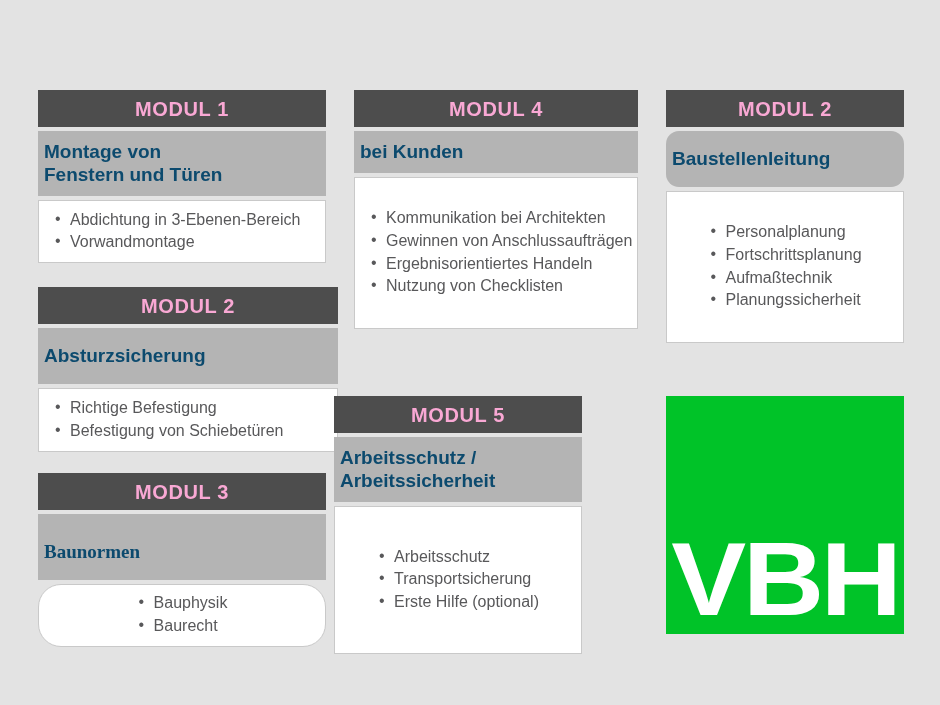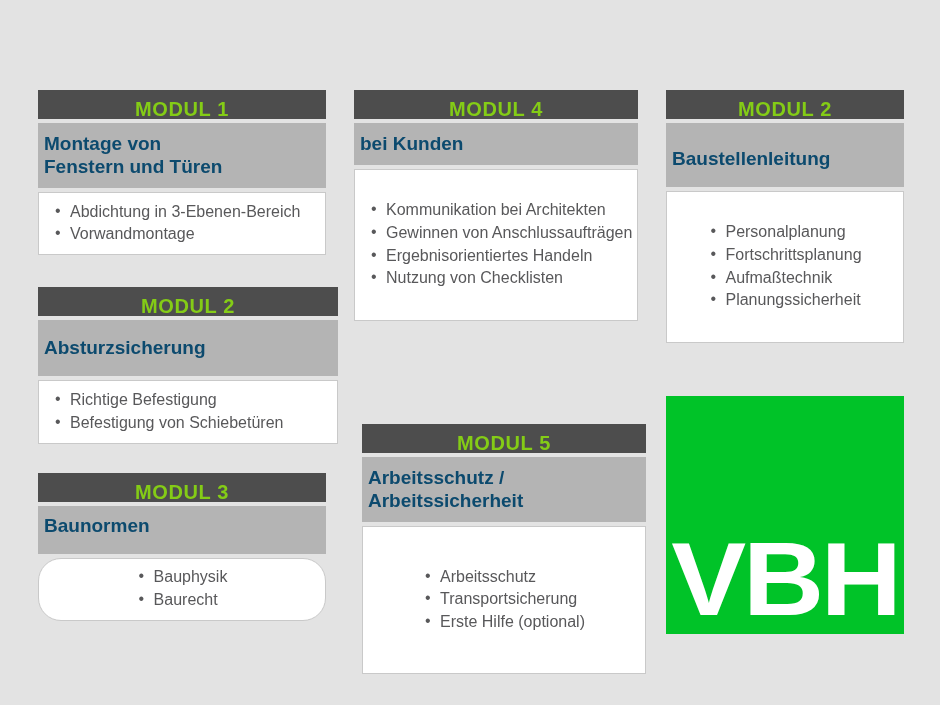--- a/index.html
+++ b/index.html
@@ -20,27 +20,27 @@
     background: #e3e3e3;
   }
 
   
   .card {
     position: absolute;
     box-sizing: border-box;
   }
   .card-header {
     background: #4d4d4d;
-    color: #84cc16;
+    color: #f9a8d4;
     font-weight: bold;
     font-size: 20px;
     letter-spacing: 0.6px;
     text-align: center;
     line-height: 1.0;
-    padding: 9px 6px 0 6px;
+    padding: 9px 6px 8px 6px;
     box-sizing: border-box;
   }
   .card-subheader {
     background: #b4b4b4;
     color: #0c4a6e;
     font-weight: bold;
     font-size: 19px;
     text-align: left;
     line-height: 1.22;
     padding: 9px 6px 10px 6px;
@@ -86,31 +86,31 @@
 
   
   #card-modul-1 { left: 38px;  top: 90px;  width: 288px; }
   #card-modul-1 .card-body { height: 63px; }
 
   #card-modul-2 { left: 38px;  top: 287px; width: 300px; }
   #card-modul-2 .card-subheader { padding-top: 16px; padding-bottom: 17px; }
   #card-modul-2 .card-body { height: 64px; }
 
   #card-modul-3 { left: 38px;  top: 473px; width: 288px; }
-  #card-modul-3 .card-subheader { padding-top: 8px; padding-bottom: 17px; }
+  #card-modul-3 .card-subheader { padding-top: 26px; padding-bottom: 17px; font-family: Liberation Serif, serif; }
   #card-modul-3 .card-body { height: 63px; border-radius: 23px; }
 
   #card-modul-4 { left: 354px; top: 90px;  width: 284px; }
   #card-modul-4 .card-body { height: 152px; }
 
-  #card-modul-5 { left: 362px; top: 396px; width: 284px; margin-top: 28px; }
+  #card-modul-5 { left: 334px; top: 396px; width: 248px; }
   #card-modul-5 .card-body { height: 148px; }
 
   #card-modul-6 { left: 666px; top: 90px;  width: 238px; }
-  #card-modul-6 .card-subheader { padding-top: 24px; padding-bottom: 17px; }
+  #card-modul-6 .card-subheader { padding-top: 16px; padding-bottom: 17px; border-radius: 13px; }
   #card-modul-6 .card-body { height: 152px; }
 
   
   #brand-logo {
     position: absolute;
     left: 666px;
     top: 396px;
     width: 238px;
     height: 238px;
     background: #00c328;

